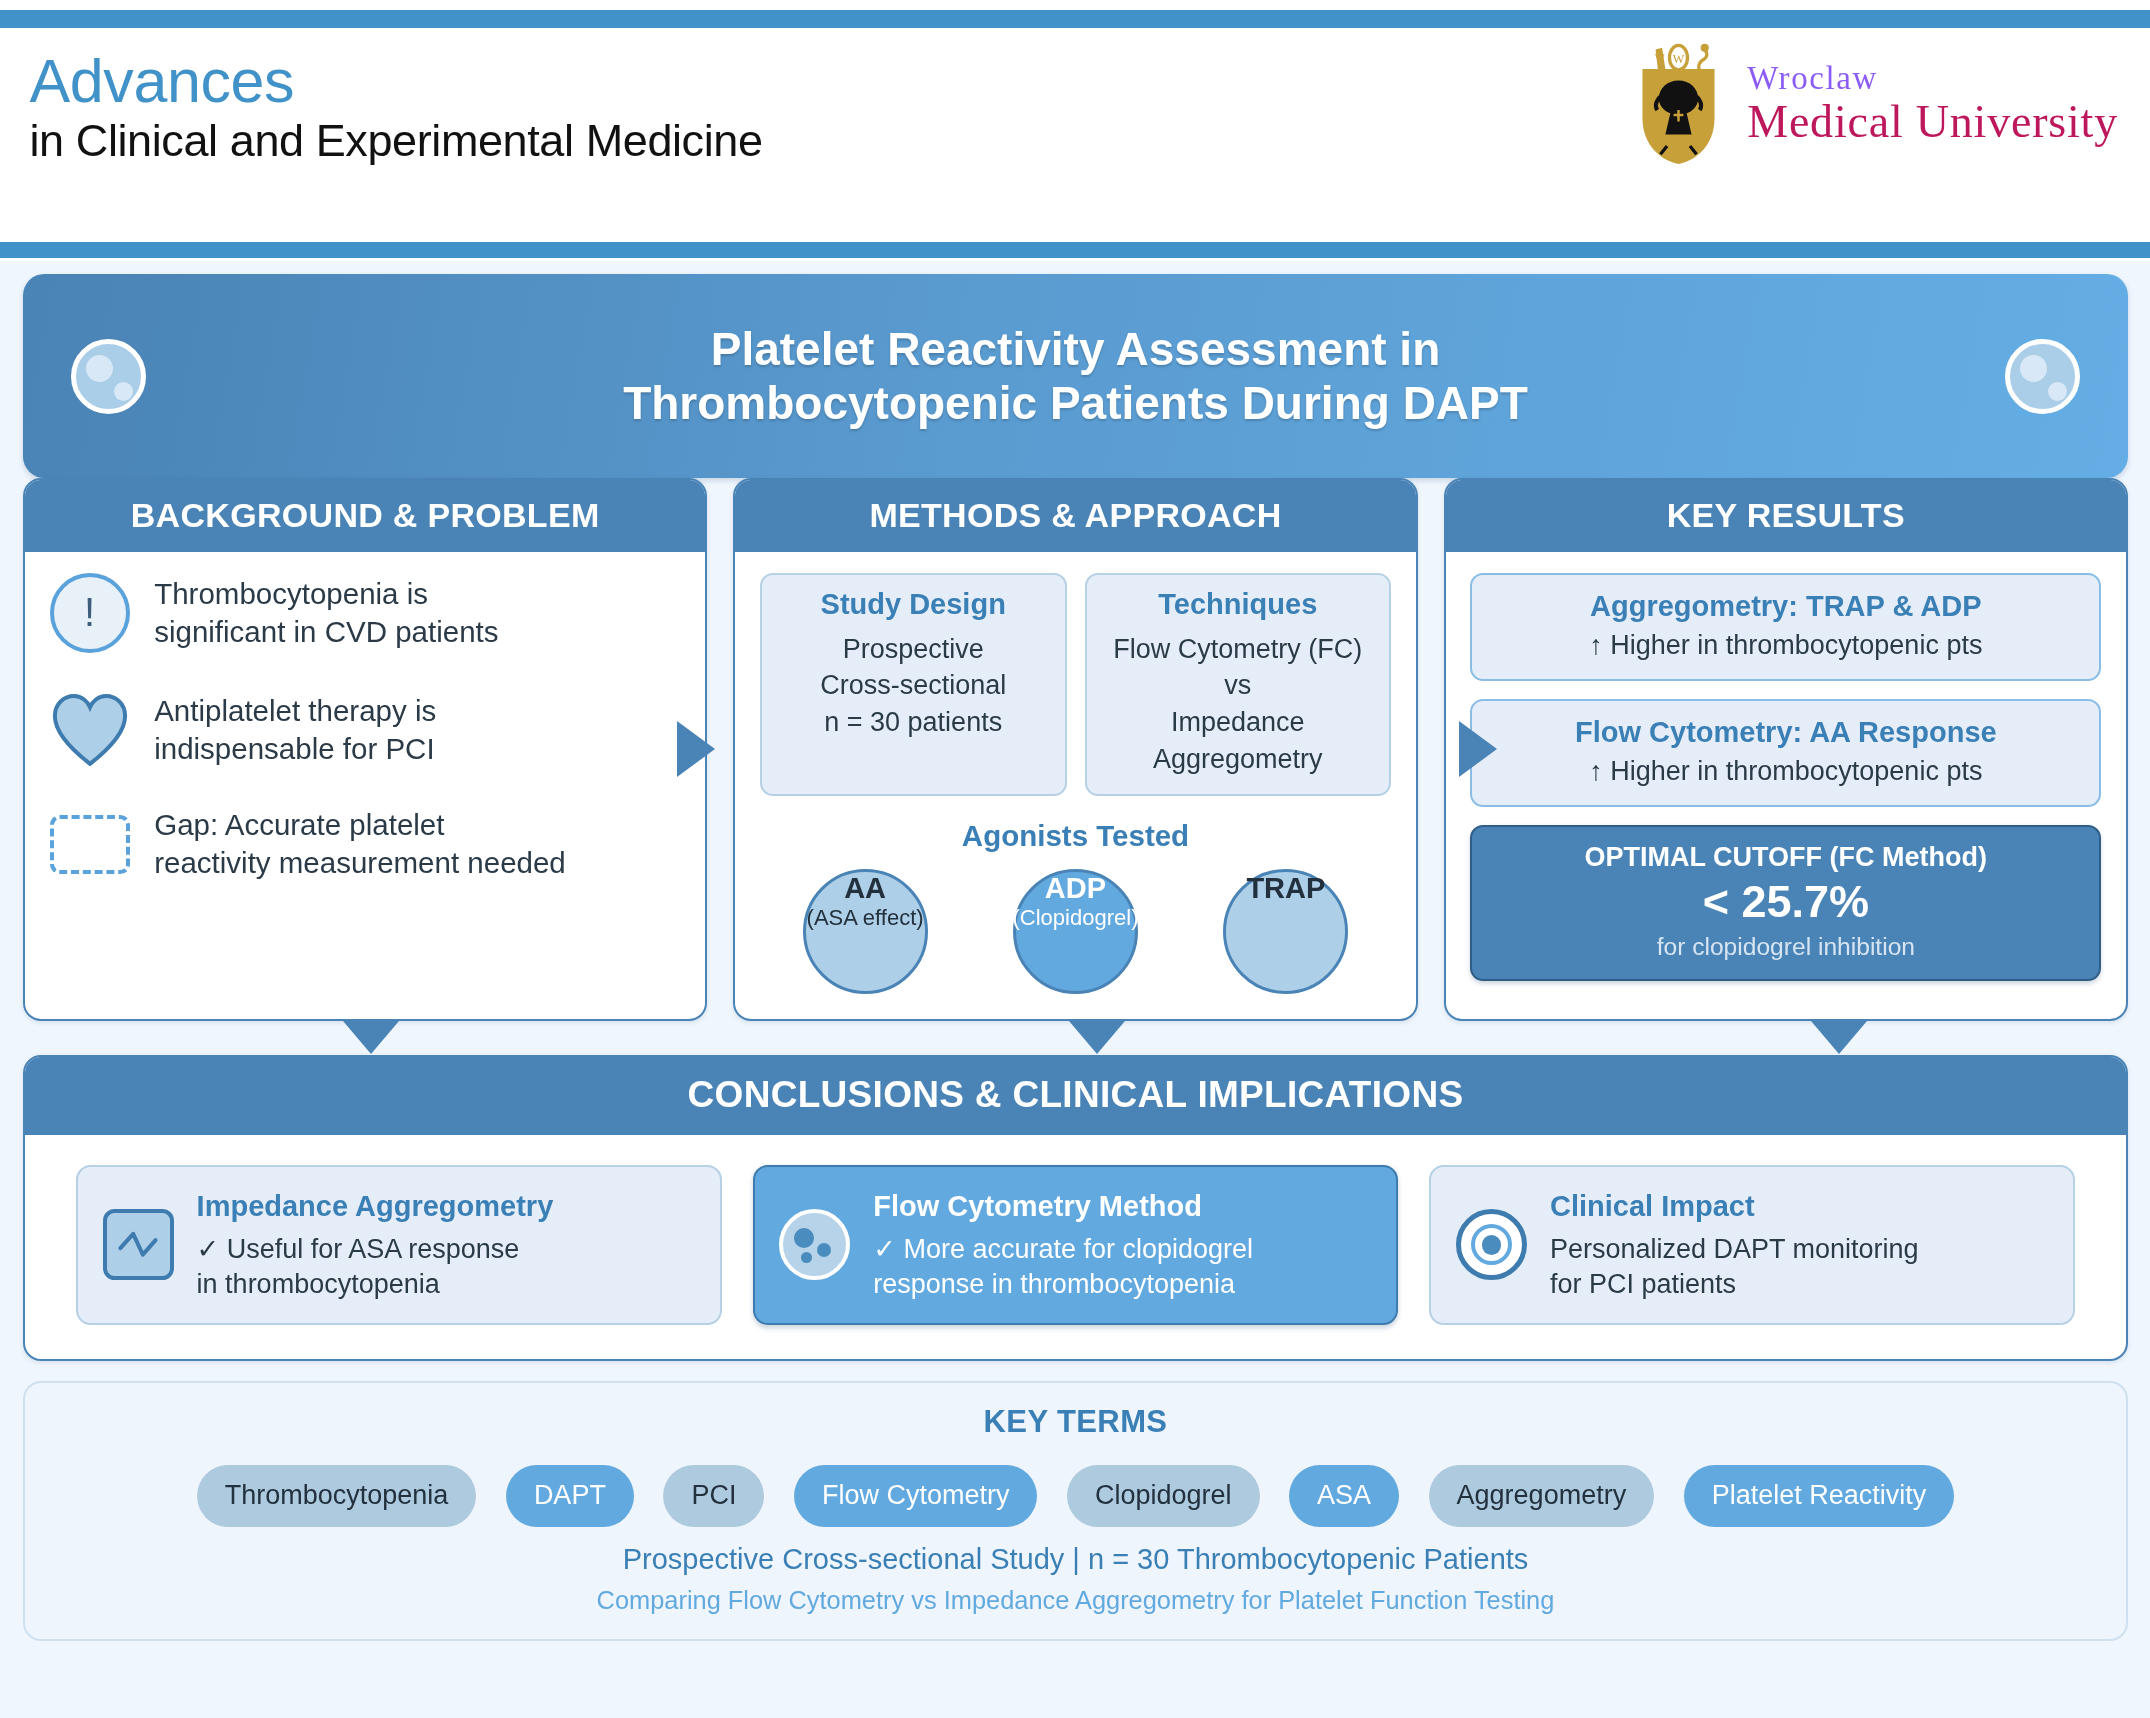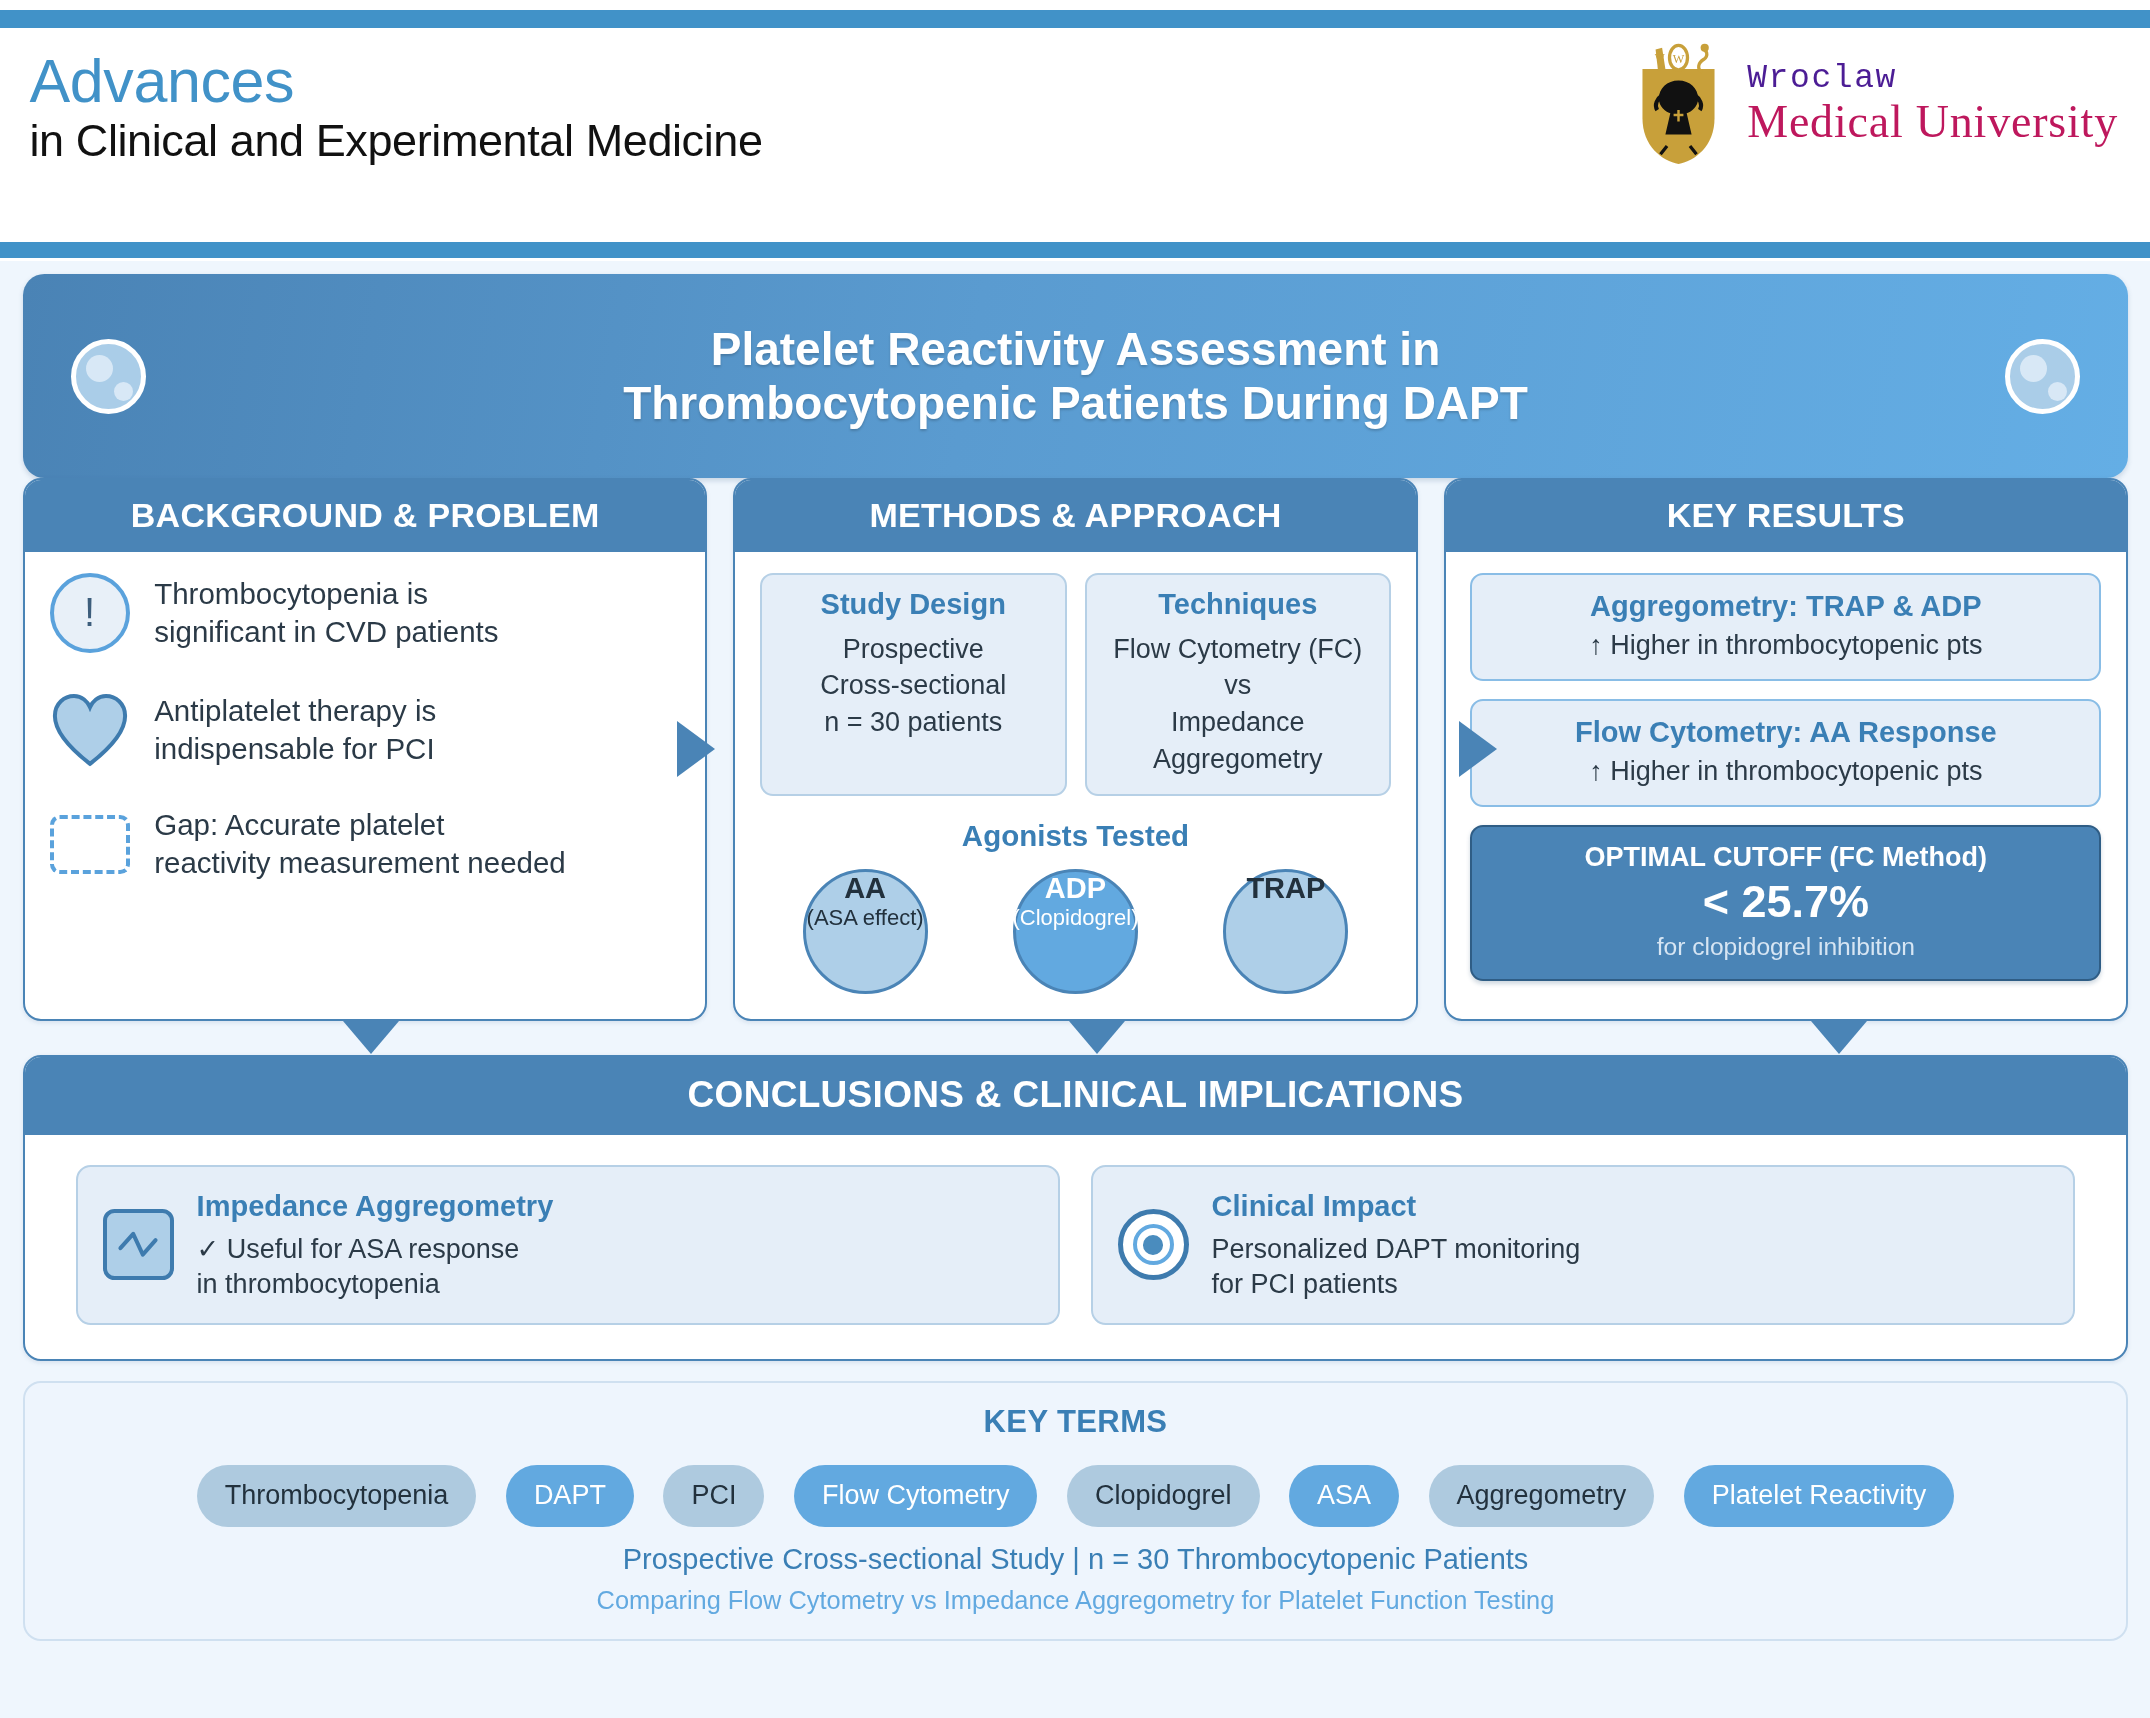--- a/index.html
+++ b/index.html
@@ -54,22 +54,22 @@
     margin-top: 6px;
     line-height: 1.0;
   }
   .uni-logo {
     position: absolute; right: 33px; top: 41px;
     display: flex; align-items: center; gap: 21.3px;
   }
   .crest { width: 95px; height: 125px; flex: none; }
   .uni-name { line-height: 1.0; }
   .uni-name-1 {
-    font-family: Liberation Mono, monospace;
-    font-size: 33px; color: #4c1d95;
+    font-family: Liberation Serif, serif;
+    font-size: 33px; color: #8b5cf6;
     letter-spacing: 1.6px; font-weight: 400;
   }
   .uni-name-2 {
     font-family: "Liberation Serif", serif;
     font-size: 46px; color: #be185d;
     letter-spacing: 0.8px; font-weight: 400; margin-top: 4.9px;
   }
 
   
   .body-area {
@@ -514,20 +514,32 @@
               <polyline points="8,34 24,16 36,42 52,24" fill="none" stroke="#3e7bae" stroke-width="5" stroke-linecap="round" stroke-linejoin="round"></polyline>
             </svg>
           </div>
           <div class="ccard-txt">
             <div class="ccard-title">Impedance Aggregometry</div>
             <div class="ccard-line">✓ Useful for ASA response</div>
             <div class="ccard-line">in thrombocytopenia</div>
           </div>
         </div>
 
+        <div class="ccard accent">
+          <div class="ic-cell">
+            <span class="cd cd1"></span>
+              <span class="cd cd2"></span>
+              <span class="cd cd3"></span>
+          </div>
+          <div class="ccard-txt">
+            <div class="ccard-title">Flow Cytometry Method</div>
+            <div class="ccard-line">✓ More accurate for clopidogrel</div>
+            <div class="ccard-line">response in thrombocytopenia</div>
+          </div>
+        </div>
 
         <div class="ccard pale">
           <div class="ic-target">
             <span class="ring2"></span>
               <span class="bull"></span>
           </div>
           <div class="ccard-txt">
             <div class="ccard-title">Clinical Impact</div>
             <div class="ccard-line">Personalized DAPT monitoring</div>
             <div class="ccard-line">for PCI patients</div>

